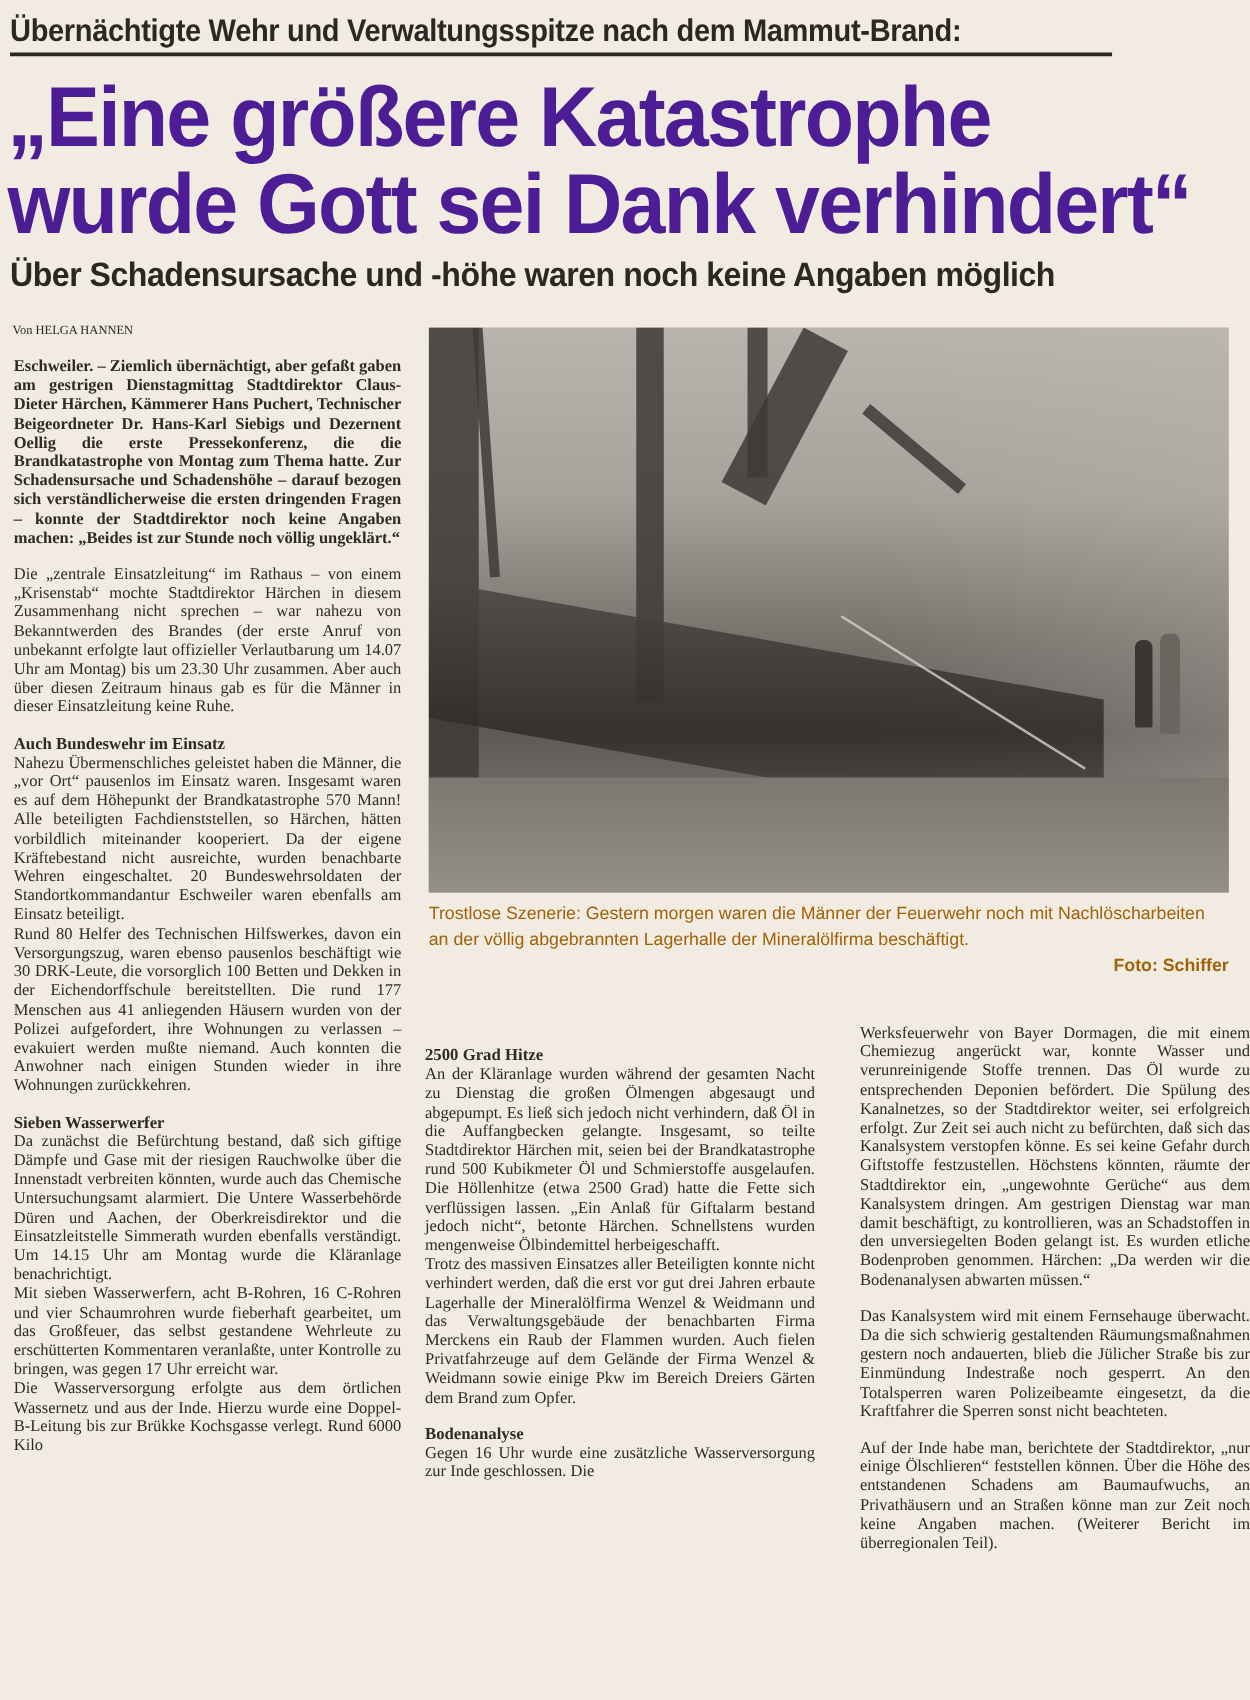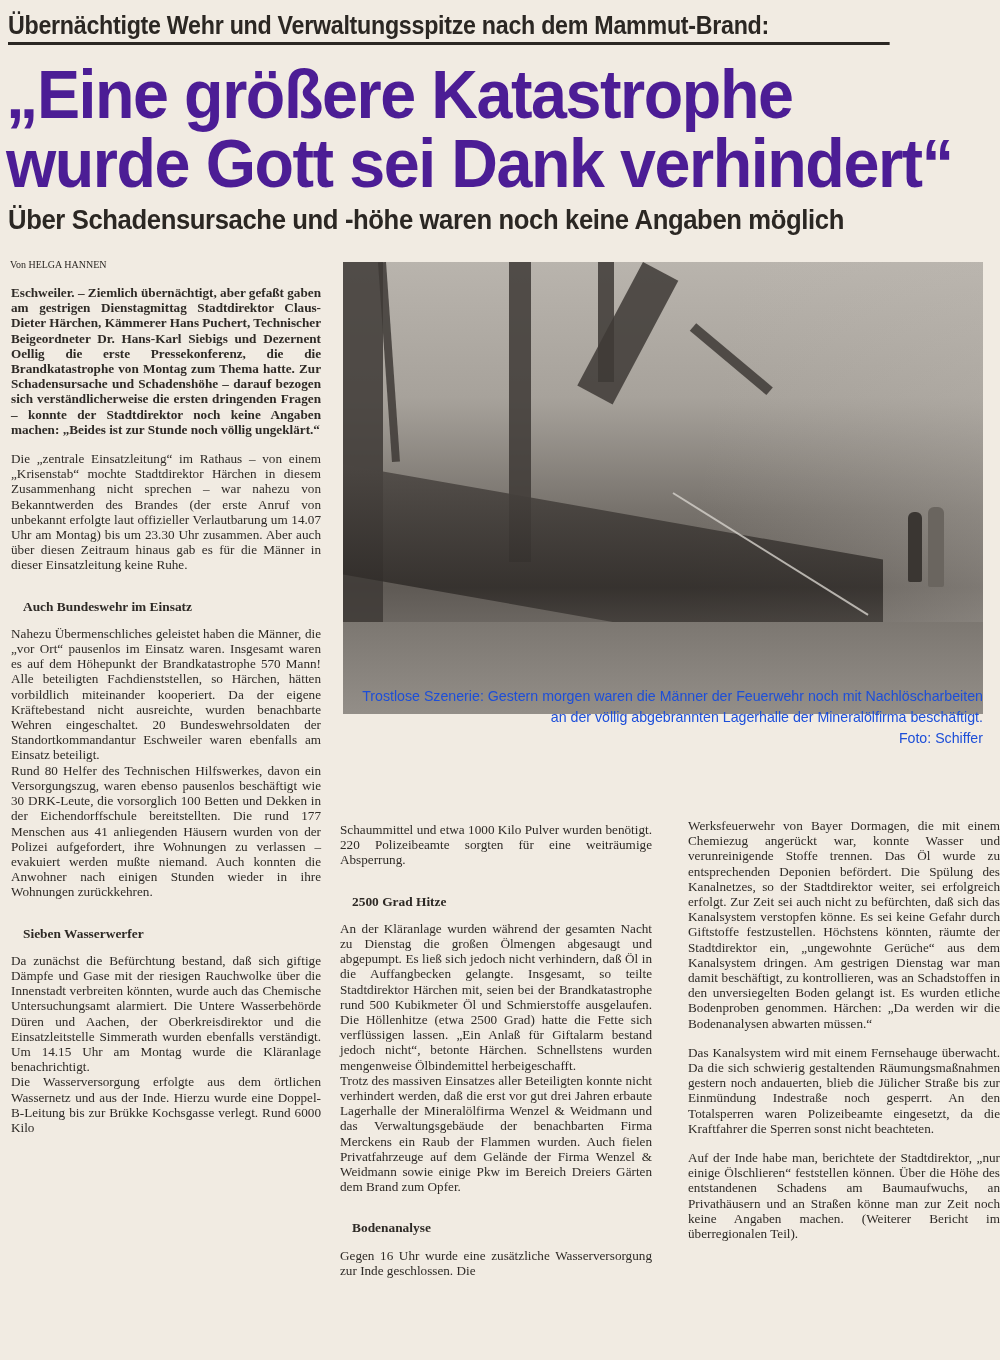--- a/index.html
+++ b/index.html
@@ -37,21 +37,21 @@
     font-family:"Liberation Serif", serif; font-size:10px; color:#2b2723;
   }
   .col {
     position:absolute; font-family:"Liberation Serif", serif;
     font-size:13.2px; line-height:15.2px; color:#2e2a26;
     text-align:justify; hyphens:manual;
   }
   .col p { margin:0; }
   .col .gap { height:14px; }
   .col .lead { font-weight:bold; }
-  .col h3 { margin:12px; font-size:13.4px; line-height:15.2px; font-weight:bold; }
+  .col h3 { margin:0; font-size:13.4px; line-height:15.2px; font-weight:bold; }
   #col1 { left:11px; top:285px; width:310px; }
   #col2 { left:340px; top:822px; width:312px; }
   #col3 { left:688px; top:818px; width:312px; }
   .photo {
     position:absolute; left:343px; top:262px; width:640px; height:452px;
     background:
       linear-gradient(100deg, rgba(60,55,50,0.0) 0%, rgba(60,55,50,0) 55%, rgba(190,185,178,0.35) 100%),
       linear-gradient(180deg, #b9b4ad 0%, #a7a29b 30%, #77726c 55%, #5f5a55 72%, #8b8680 100%);
     overflow:hidden;
   }
@@ -65,26 +65,25 @@
     position:absolute; left:0; top:360px; width:640px; height:92px;
     background:linear-gradient(180deg,#7c7771,#938e88);
   }
   .photo .spray {
     position:absolute; left:330px; top:230px; width:230px; height:2px;
     background:#d6d2cc; transform:rotate(32deg); transform-origin:left;
     opacity:0.8;
   }
   .photo .person { position:absolute; background:#3a3632; border-radius:6px 6px 2px 2px; }
   .caption {
-    position:absolute; left:343px; top:686px; width:640px;
+    position:absolute; left:343px; top:721px; width:640px;
     font-family:"Liberation Sans", sans-serif; font-size:14.2px; line-height:21px;
-    color:#1d4ed8;
-    text-align:right;
+    color:#a16207;
   }
-  .caption .credit { position:absolute; right:0; top:42px; }
+  .caption .credit { position:absolute; right:0; top:42px;font-weight:bold; }
 </style>
 </head>
 <body>
 
 <div class="kicker">Übernächtigte Wehr und Verwaltungsspitze nach dem Mammut-Brand:</div>
 
 <div class="headline">
   <div>„Eine größere Katastrophe</div>
   <div>wurde Gott sei Dank verhindert“</div>
 </div>
@@ -97,20 +96,21 @@
   <p class="lead">Eschweiler. – Ziemlich übernächtigt, aber gefaßt gaben am gestrigen Dienstagmittag Stadtdirektor Claus-Dieter Härchen, Kämmerer Hans Puchert, Technischer Beigeordneter Dr. Hans-Karl Siebigs und Dezernent Oellig die erste Pressekonferenz, die die Brandkatastrophe von Montag zum Thema hatte. Zur Schadensursache und Schadenshöhe – darauf bezogen sich verständlicherweise die ersten dringenden Fragen – konnte der Stadtdirektor noch keine Angaben machen: „Beides ist zur Stunde noch völlig ungeklärt.“</p>
   <div class="gap"></div>
   <p>Die „zentrale Einsatzleitung“ im Rathaus – von einem „Krisenstab“ mochte Stadtdirektor Härchen in diesem Zusammenhang nicht sprechen – war nahezu von Bekanntwerden des Brandes (der erste Anruf von unbekannt erfolgte laut offizieller Verlautbarung um 14.07 Uhr am Montag) bis um 23.30 Uhr zusammen. Aber auch über diesen Zeitraum hinaus gab es für die Männer in dieser Einsatzleitung keine Ruhe.</p>
   <div class="gap"></div>
   <h3>Auch Bundeswehr im Einsatz</h3>
   <p>Nahezu Übermenschliches geleistet haben die Männer, die „vor Ort“ pausenlos im Einsatz waren. Insgesamt waren es auf dem Höhepunkt der Brandkatastrophe 570 Mann! Alle beteiligten Fachdienststellen, so Härchen, hätten vorbildlich miteinander kooperiert. Da der eigene Kräftebestand nicht ausreichte, wurden benachbarte Wehren eingeschaltet. 20 Bundeswehrsoldaten der Standortkommandantur Eschweiler waren ebenfalls am Einsatz beteiligt.</p>
   <p>Rund 80 Helfer des Technischen Hilfswerkes, davon ein Versorgungszug, waren ebenso pausenlos beschäftigt wie 30 DRK-Leute, die vorsorglich 100 Betten und Dekken in der Eichendorffschule bereitstellten. Die rund 177 Menschen aus 41 anliegenden Häusern wurden von der Polizei aufgefordert, ihre Wohnungen zu verlassen – evakuiert werden mußte niemand. Auch konnten die Anwohner nach einigen Stunden wieder in ihre Wohnungen zurückkehren.</p>
   <div class="gap"></div>
   <h3>Sieben Wasserwerfer</h3>
   <p>Da zunächst die Befürchtung bestand, daß sich giftige Dämpfe und Gase mit der riesigen Rauchwolke über die Innenstadt verbreiten könnten, wurde auch das Chemische Untersuchungsamt alarmiert. Die Untere Wasserbehörde Düren und Aachen, der Oberkreisdirektor und die Einsatzleitstelle Simmerath wurden ebenfalls verständigt. Um 14.15 Uhr am Montag wurde die Kläranlage benachrichtigt.</p>
+  <p>Mit sieben Wasserwerfern, acht B-Rohren, 16 C-Rohren und vier Schaumrohren wurde fieberhaft gearbeitet, um das Großfeuer, das selbst gestandene Wehrleute zu erschütterten Kommentaren veranlaßte, unter Kontrolle zu bringen, was gegen 17 Uhr erreicht war.</p>
   <p>Die Wasserversorgung erfolgte aus dem örtlichen Wassernetz und aus der Inde. Hierzu wurde eine Doppel-B-Leitung bis zur Brükke Kochsgasse verlegt. Rund 6000 Kilo</p>
 </div>
 
 <div class="photo">
   <div class="beam" style="left:0;top:0;width:40px;height:420px;"></div>
   <div class="beam" style="left:42px;top:0;width:8px;height:200px;transform:rotate(-4deg);"></div>
   <div class="beam" style="left:166px;top:0;width:22px;height:300px;"></div>
   <div class="beam" style="left:255px;top:0;width:16px;height:120px;"></div>
   <div class="beam" style="left:300px;top:0;width:40px;height:140px;transform:rotate(28deg);transform-origin:top left;"></div>
   <div class="beam" style="left:350px;top:60px;width:100px;height:10px;transform:rotate(40deg);transform-origin:left;"></div>
@@ -120,21 +120,20 @@
   <div class="person" style="left:565px;top:250px;width:14px;height:70px;"></div>
   <div class="person" style="left:585px;top:245px;width:16px;height:80px;background:#6a655f;"></div>
 </div>
 
 <div class="caption">
   <span>Trostlose Szenerie: Gestern morgen waren die Männer der Feuerwehr noch mit Nachlöscharbeiten an der völlig abgebrannten Lagerhalle der Mineralölfirma beschäftigt.</span>
   <span class="credit">Foto: Schiffer</span>
 </div>
 
 <div class="col" id="col2">
-  <p>Schaummittel und etwa 1000 Kilo Pulver wurden benötigt. 220 Polizeibeamte sorgten für eine weiträumige Absperrung.</p>
   <div class="gap"></div>
   <h3>2500 Grad Hitze</h3>
   <p>An der Kläranlage wurden während der gesamten Nacht zu Dienstag die großen Ölmengen abgesaugt und abgepumpt. Es ließ sich jedoch nicht verhindern, daß Öl in die Auffangbecken gelangte. Insgesamt, so teilte Stadtdirektor Härchen mit, seien bei der Brandkatastrophe rund 500 Kubikmeter Öl und Schmierstoffe ausgelaufen. Die Höllenhitze (etwa 2500 Grad) hatte die Fette sich verflüssigen lassen. „Ein Anlaß für Giftalarm bestand jedoch nicht“, betonte Härchen. Schnellstens wurden mengenweise Ölbindemittel herbeigeschafft.</p>
   <p>Trotz des massiven Einsatzes aller Beteiligten konnte nicht verhindert werden, daß die erst vor gut drei Jahren erbaute Lagerhalle der Mineralölfirma Wenzel &amp; Weidmann und das Verwaltungsgebäude der benachbarten Firma Merckens ein Raub der Flammen wurden. Auch fielen Privatfahrzeuge auf dem Gelände der Firma Wenzel &amp; Weidmann sowie einige Pkw im Bereich Dreiers Gärten dem Brand zum Opfer.</p>
   <div class="gap"></div>
   <h3>Bodenanalyse</h3>
   <p>Gegen 16 Uhr wurde eine zusätzliche Wasserversorgung zur Inde geschlossen. Die</p>
 </div>
 
 <div class="col" id="col3">

